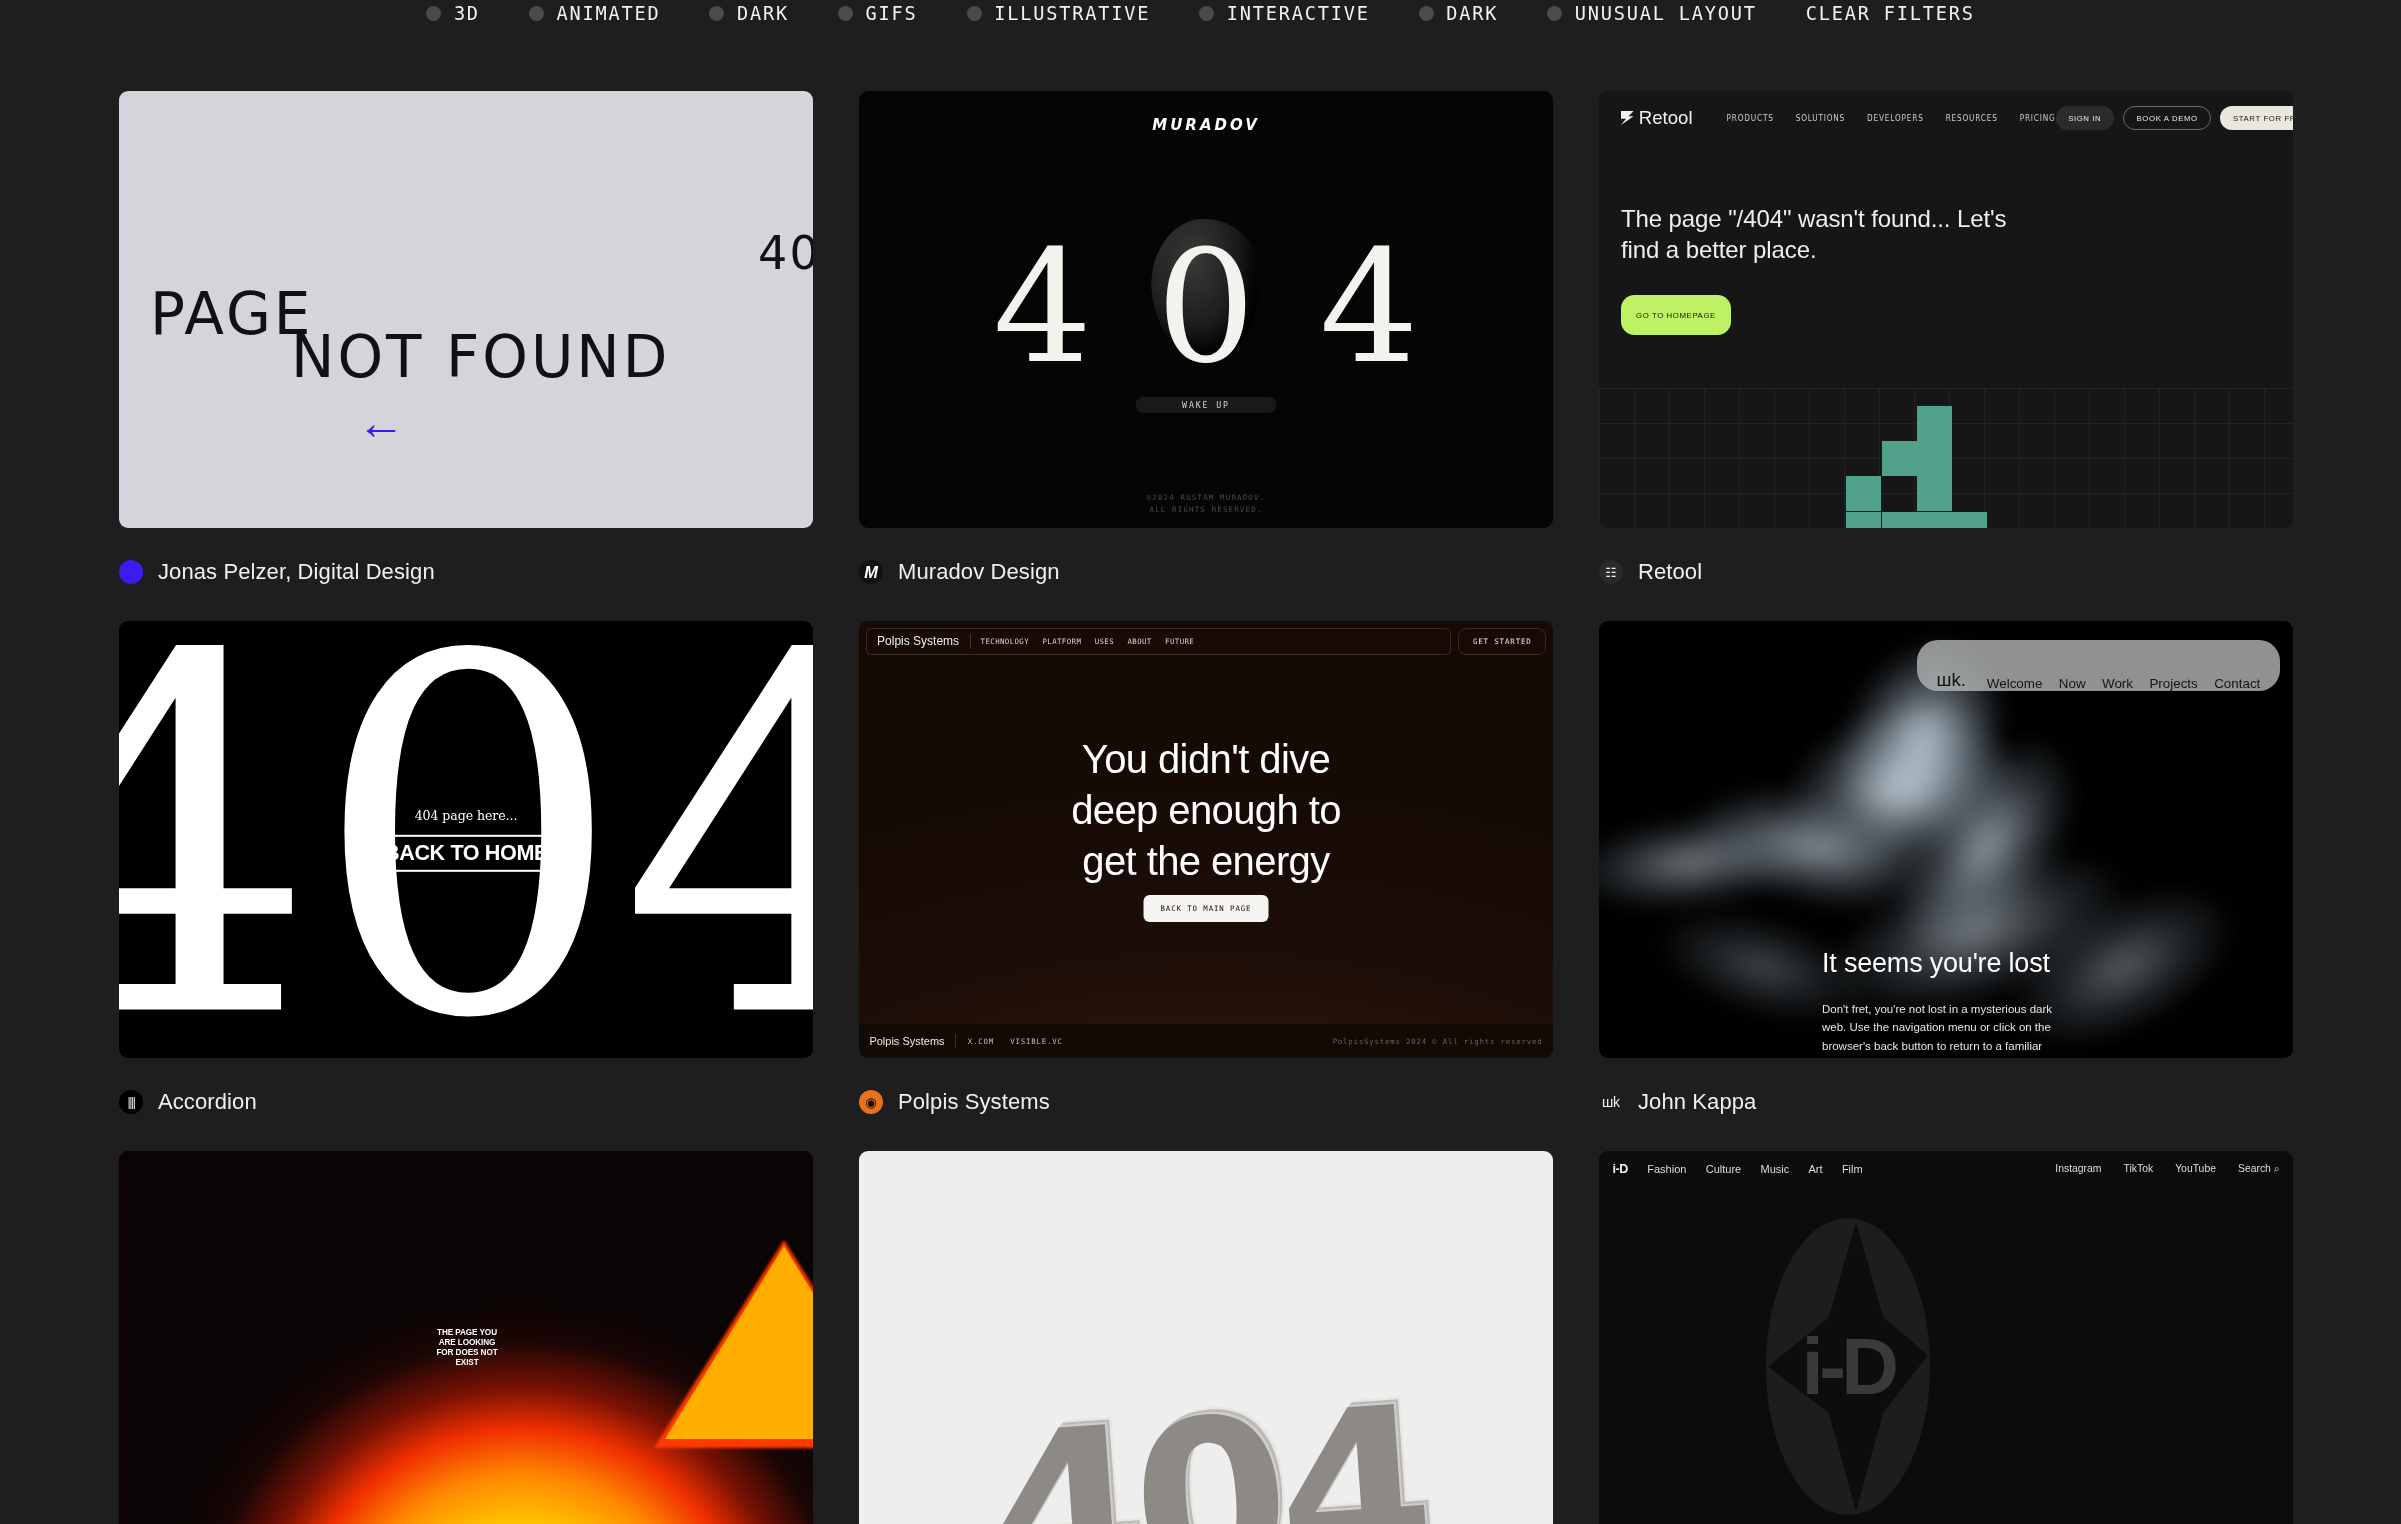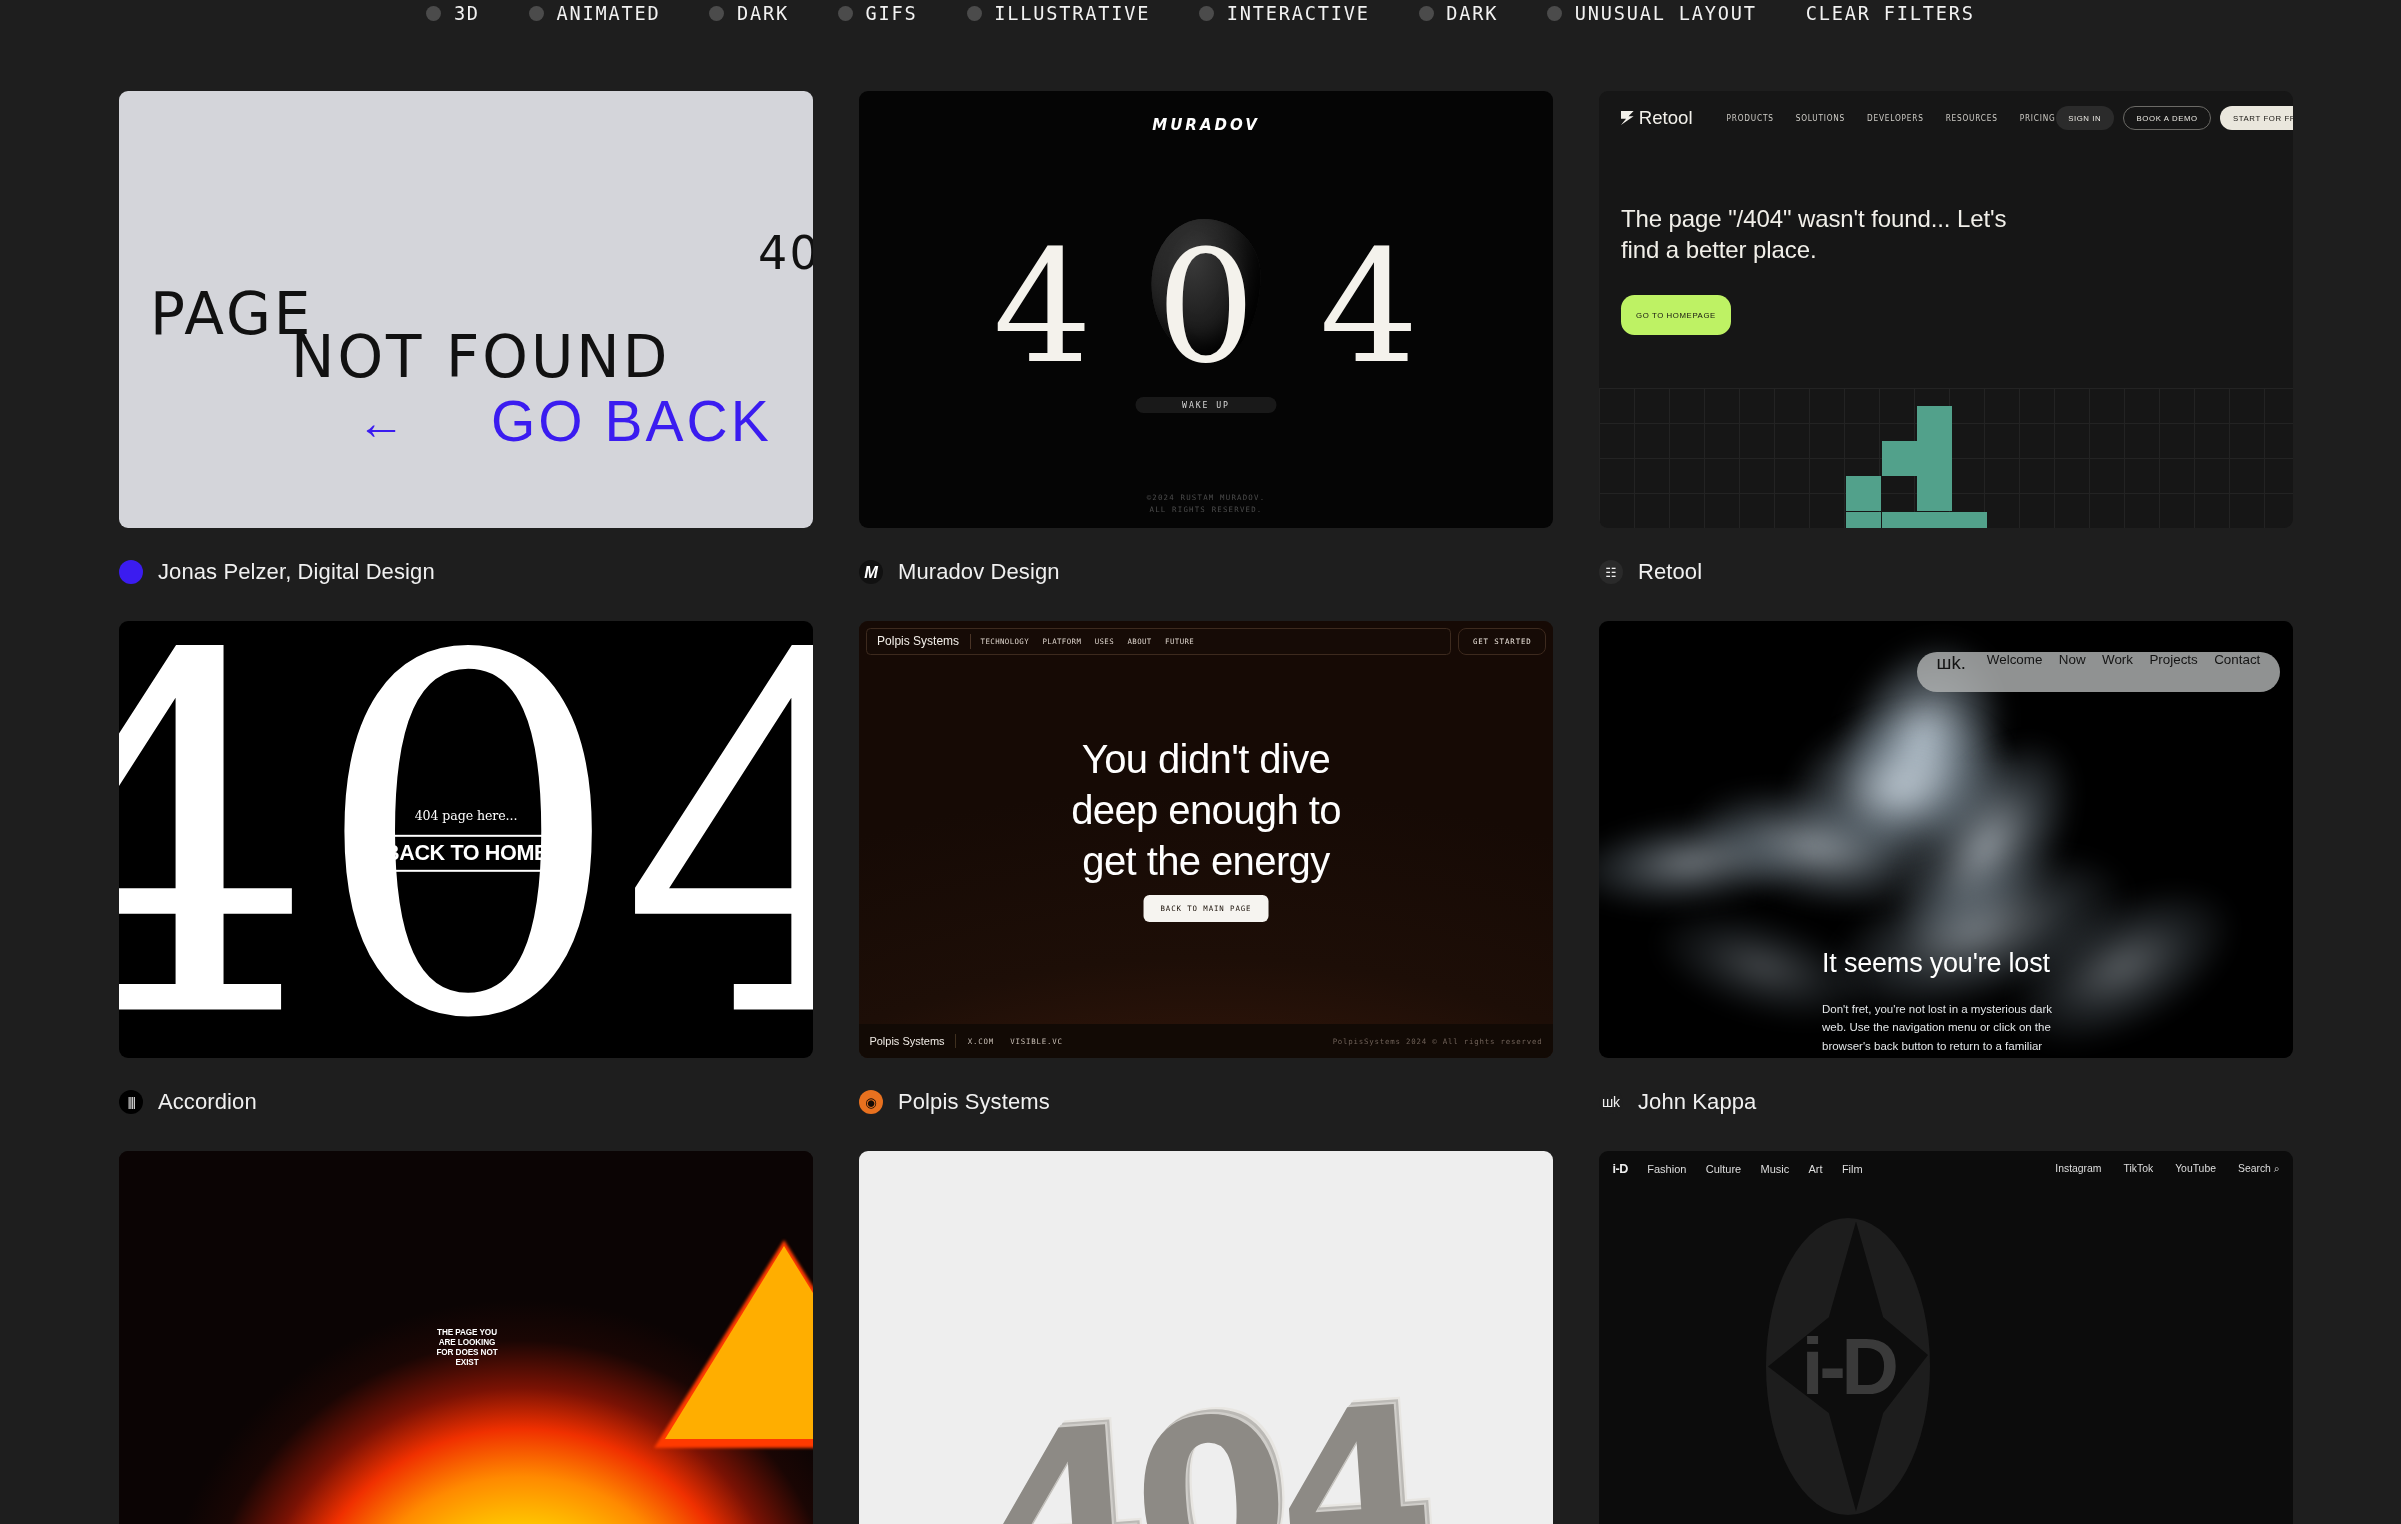--- a/index.html
+++ b/index.html
@@ -295,25 +295,24 @@
   .c6 .s1 { left: 245px; top: 15px; width: 156px; height: 216px; transform: rotate(22deg); }
   .c6 .s2 { left: 186px; top: 89px; width: 230px; height: 156px; transform: rotate(-14deg); opacity: .85;}
   .c6 .s3 { left: 89px; top: 171px; width: 253px; height: 112px; transform: rotate(12deg); opacity: .7;}
   .c6 .s4 { left: -30px; top: 197px; width: 245px; height: 89px; transform: rotate(-6deg); opacity: .6;}
   .c6 .s5 { left: 320px; top: 104px; width: 134px; height: 245px; transform: rotate(34deg); opacity: .75;}
   .c6 .s6 { left: 223px; top: 245px; width: 312px; height: 134px; transform: rotate(-18deg); opacity: .55;}
   .c6 .s7 { left: 401px; top: 283px; width: 245px; height: 126px; transform: rotate(-28deg); opacity: .45;}
   .c6 .s8 { left: 52px; top: 297px; width: 223px; height: 97px; transform: rotate(16deg); opacity: .35;}
   .c6 .nav {
     position: absolute; right: 13.4px; top: 19.3px;
-    height: 40px; border-radius: 21px;
+    height: 51px; border-radius: 21px;
     background: rgba(176,178,178,.82);
-    display: flex; align-items: flex-start; gap: 16.4px;
+    display: flex; align-items: flex-end; gap: 16.4px;
     padding: 0 19.3px;
-    margin-top: 12px;
   }
   .c6 .nav .mk {
     color: #141414; font-size: 18.6px; font-weight: 500; margin-right: 4.5px;
   }
   .c6 .nav span.lk { color: #141414; font-size: 13.4px; }
   .c6 h2 {
     position: absolute; left: 223px; top: 327px;
     color: #fff; font-size: 27px; font-weight: 400; letter-spacing: -0.2px;
   }
   .c6 p {
@@ -428,21 +427,20 @@
 </div>
 
 <div class="grid">
 
   <div class="card">
     <div class="thumb c1">
       <div class="t e2">404</div>
       <div class="t e3">PAGE</div>
       <div class="t e4">NOT FOUND</div>
       <div class="arrow">←</div>
-      <div class="goback">GO BACK</div>
     </div>
     <div class="caption">
       <span class="cap-logo" style="background:#3b1cf0"></span>
       <span class="cap-text">Jonas Pelzer, Digital Design</span>
     </div>
   </div>
 
   <div class="card">
     <div class="thumb c2">
       <div class="brand">MURADOV</div>

